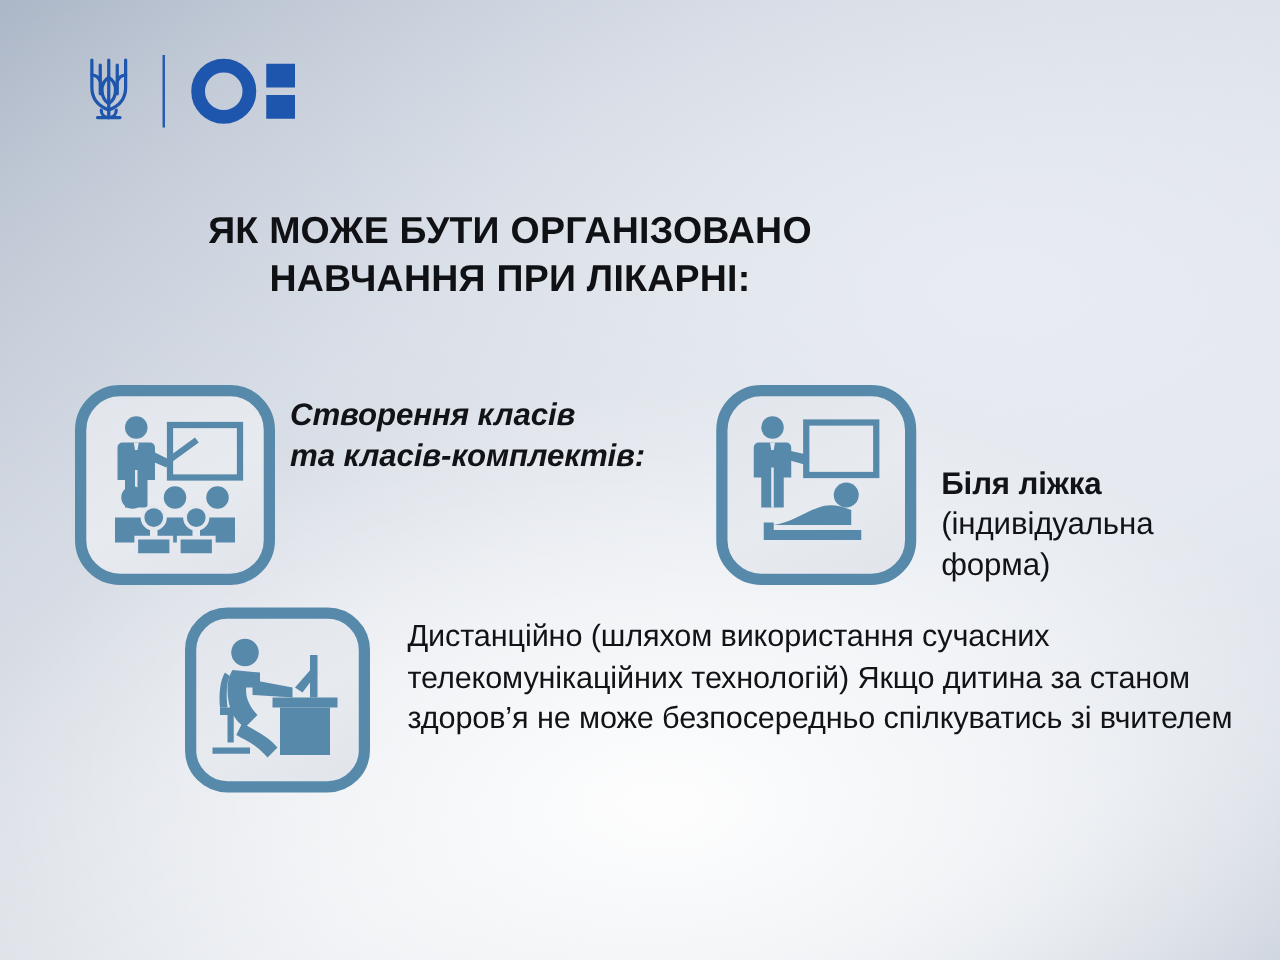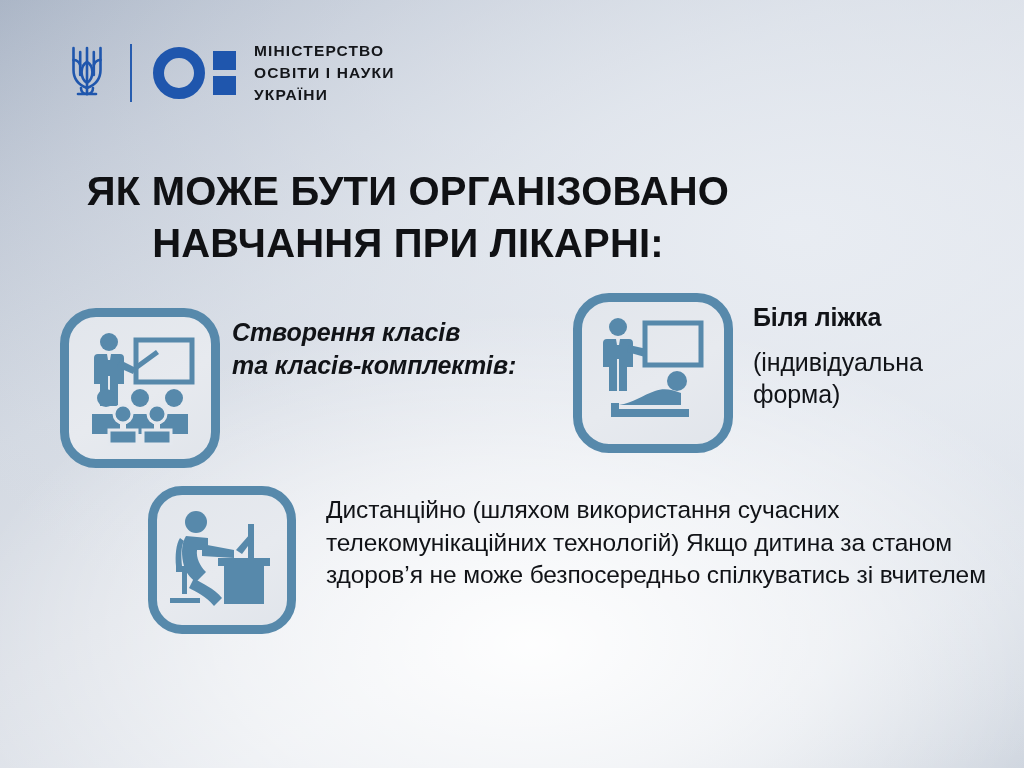--- a/index.html
+++ b/index.html
@@ -71,38 +71,38 @@
   }
 
   
   #slide-title {
     position: absolute;
     left: 0;
     top: 166px;
     width: 816px;
     text-align: center;
     color: #101114;
-    font-size: 40px;
+    font-size: 30px;
     font-weight: bold;
     line-height: 1.29;
     letter-spacing: 0.2px;
     font-stretch: condensed;
     text-transform: uppercase;
     white-space: pre-line;
   }
 
   
   .card {
     position: absolute;
     display: flex;
     align-items: flex-start;
   }
 
   #card-classes { left: 60px;  top: 308px; }
-  #card-bedside { left: 573px; top: 293px; }
+  #card-bedside { left: 573px; top: 308px; align-items: flex-end; }
   #card-remote  { left: 148px; top: 486px; }
 
   .icon-frame {
     width: 160px;
     height: 160px;
     flex: 0 0 160px;
     border: 9px solid #5789ab;
     border-radius: 36px;
     background: linear-gradient(150deg, #e2e6ec 0%, #e7eaef 55%, #e1e5eb 100%);
     display: flex;
@@ -134,21 +134,20 @@
   #card-remote  .card-text { padding-left: 30px; padding-top: 8px; font-size: 24.5px; line-height: 1.33; }
 
   .card-heading {
     font-weight: bold;
     white-space: pre-line;
   }
 
   .card-body {
     font-weight: normal;
     white-space: pre-line;
-    margin-top: 12px;
   }
 
   .inline-heading {
     font-weight: normal;
   }
 
   .inline-rest {
     font-weight: normal;
     margin-top: 23px;
   }
@@ -181,23 +180,20 @@
     <span class="logo-divider"></span>
 
     <span class="logo-mark-wrap">
       <svg class="logo-mark" viewBox="0 0 84 56" aria-hidden="true">
         <circle cx="27" cy="28" r="20.5" fill="none" stroke="#1f56ad" stroke-width="11"></circle>
         <rect x="61" y="6" width="23" height="19" fill="#1f56ad"></rect>
         <rect x="61" y="31" width="23" height="19" fill="#1f56ad"></rect>
       </svg>
     </span>
 
-    <span id="ministry-name">МІНІСТЕРСТВО
-ОСВІТИ І НАУКИ
-УКРАЇНИ</span>
   </div>
 
   <h1 id="slide-title">ЯК МОЖЕ БУТИ ОРГАНІЗОВАНО
 НАВЧАННЯ ПРИ ЛІКАРНІ:</h1>
 
   <div class="card" id="card-classes">
     <div class="icon-frame">
       <svg width="128" height="128" viewBox="0 0 128 128" aria-hidden="true">
         <g fill="#5789ab">
 

